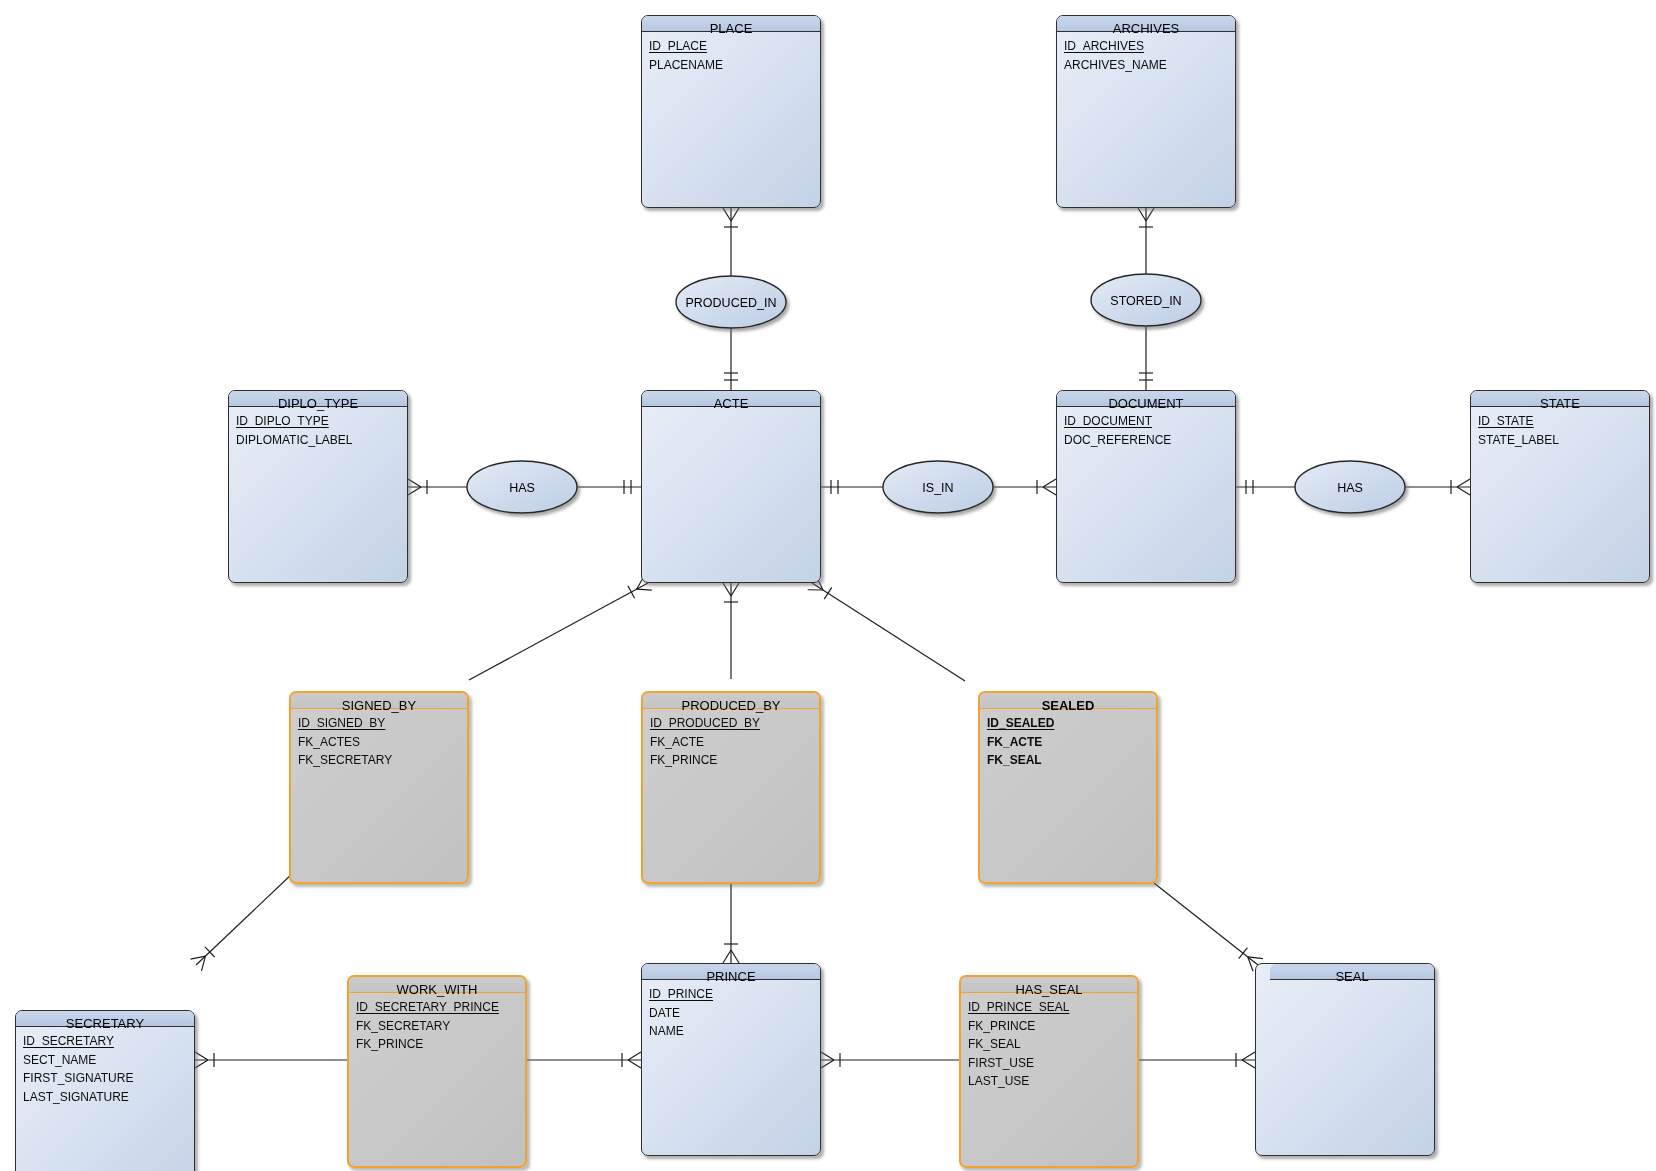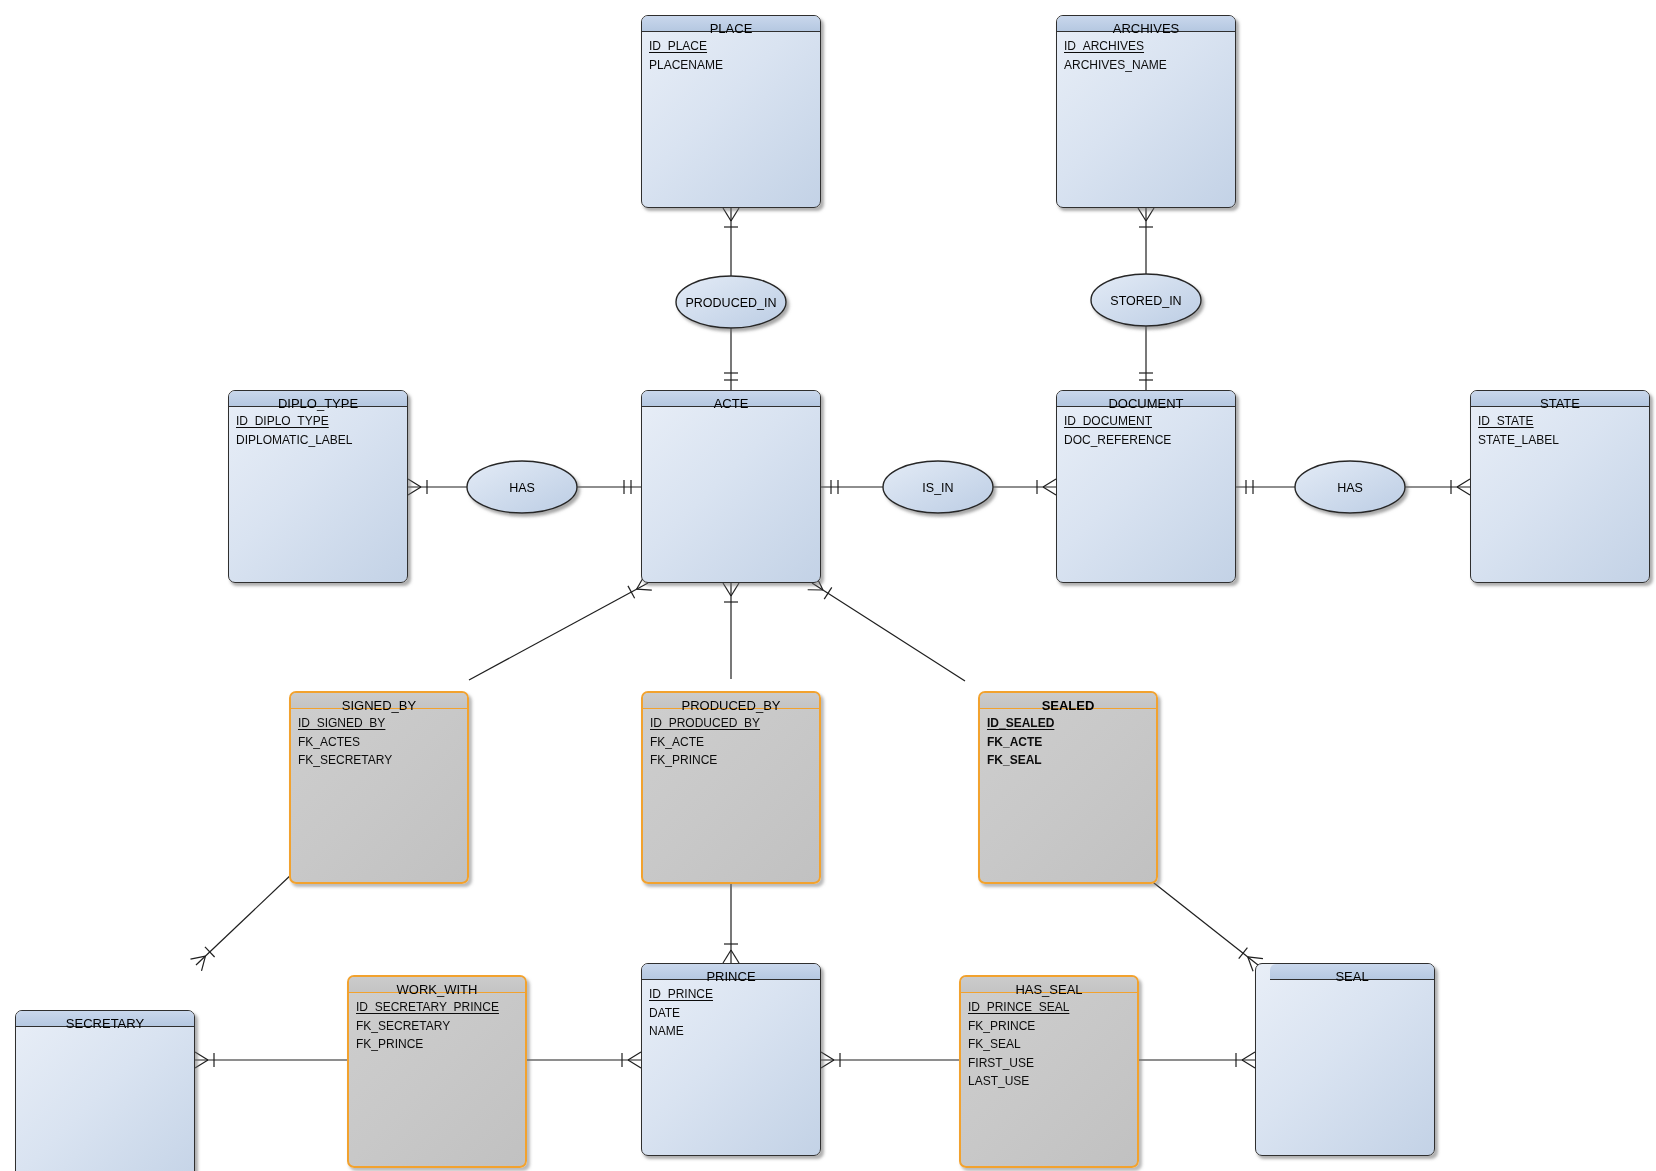--- a/index.html
+++ b/index.html
@@ -252,20 +252,26 @@
       <div class="entity junction" style="left: 978px; top: 679px; font-weight: bold;">
         <div class="hdr">SEALED</div>
         <div class="attrs">
           <div class="attr pk">ID_SEALED</div>
           <div class="attr">FK_ACTE</div>
           <div class="attr">FK_SEAL</div>
         </div>
       </div>
       <div class="entity" style="left: 15px; top: 1010px;">
         <div class="hdr">SECRETARY</div>
+        <div class="attrs">
+          <div class="attr pk">ID_SECRETARY</div>
+          <div class="attr">SECT_NAME</div>
+          <div class="attr">FIRST_SIGNATURE</div>
+          <div class="attr">LAST_SIGNATURE</div>
+        </div>
       </div>
       <div class="entity junction" style="left: 347px; top: 963px;">
         <div class="hdr">WORK_WITH</div>
         <div class="attrs">
           <div class="attr pk">ID_SECRETARY_PRINCE</div>
           <div class="attr">FK_SECRETARY</div>
           <div class="attr">FK_PRINCE</div>
         </div>
       </div>
       <div class="entity" style="left: 641px; top: 963px;">

